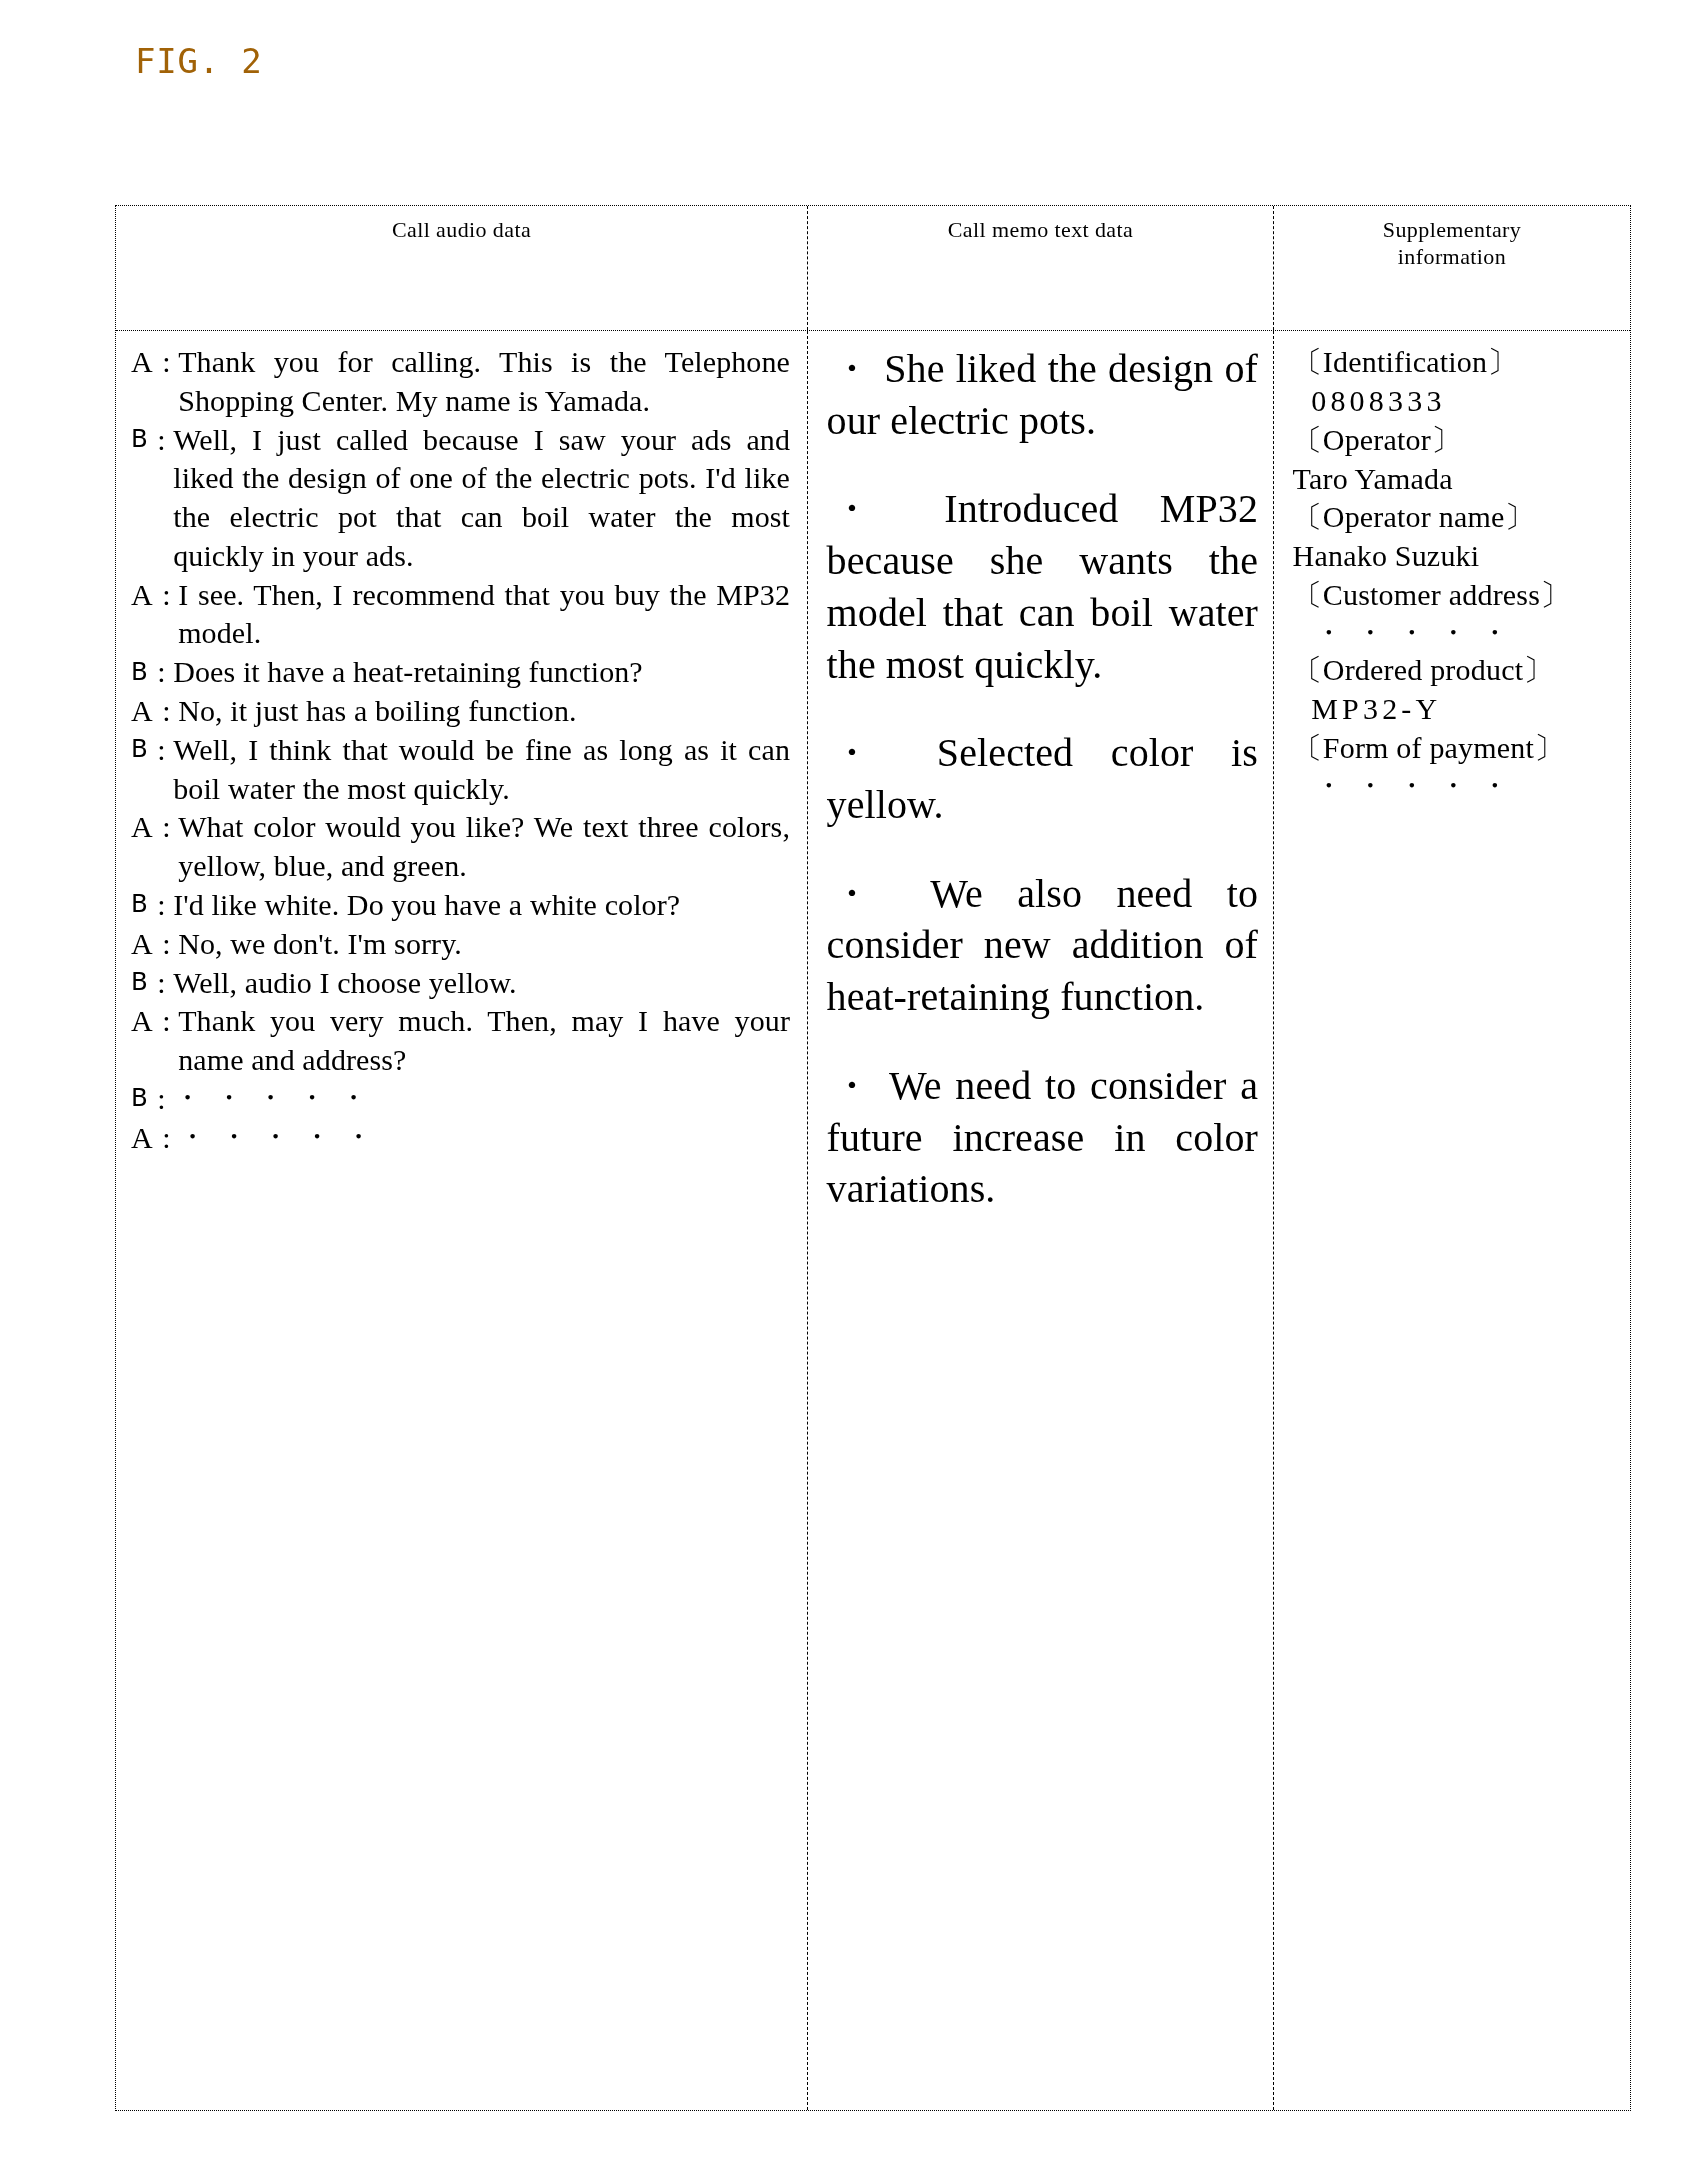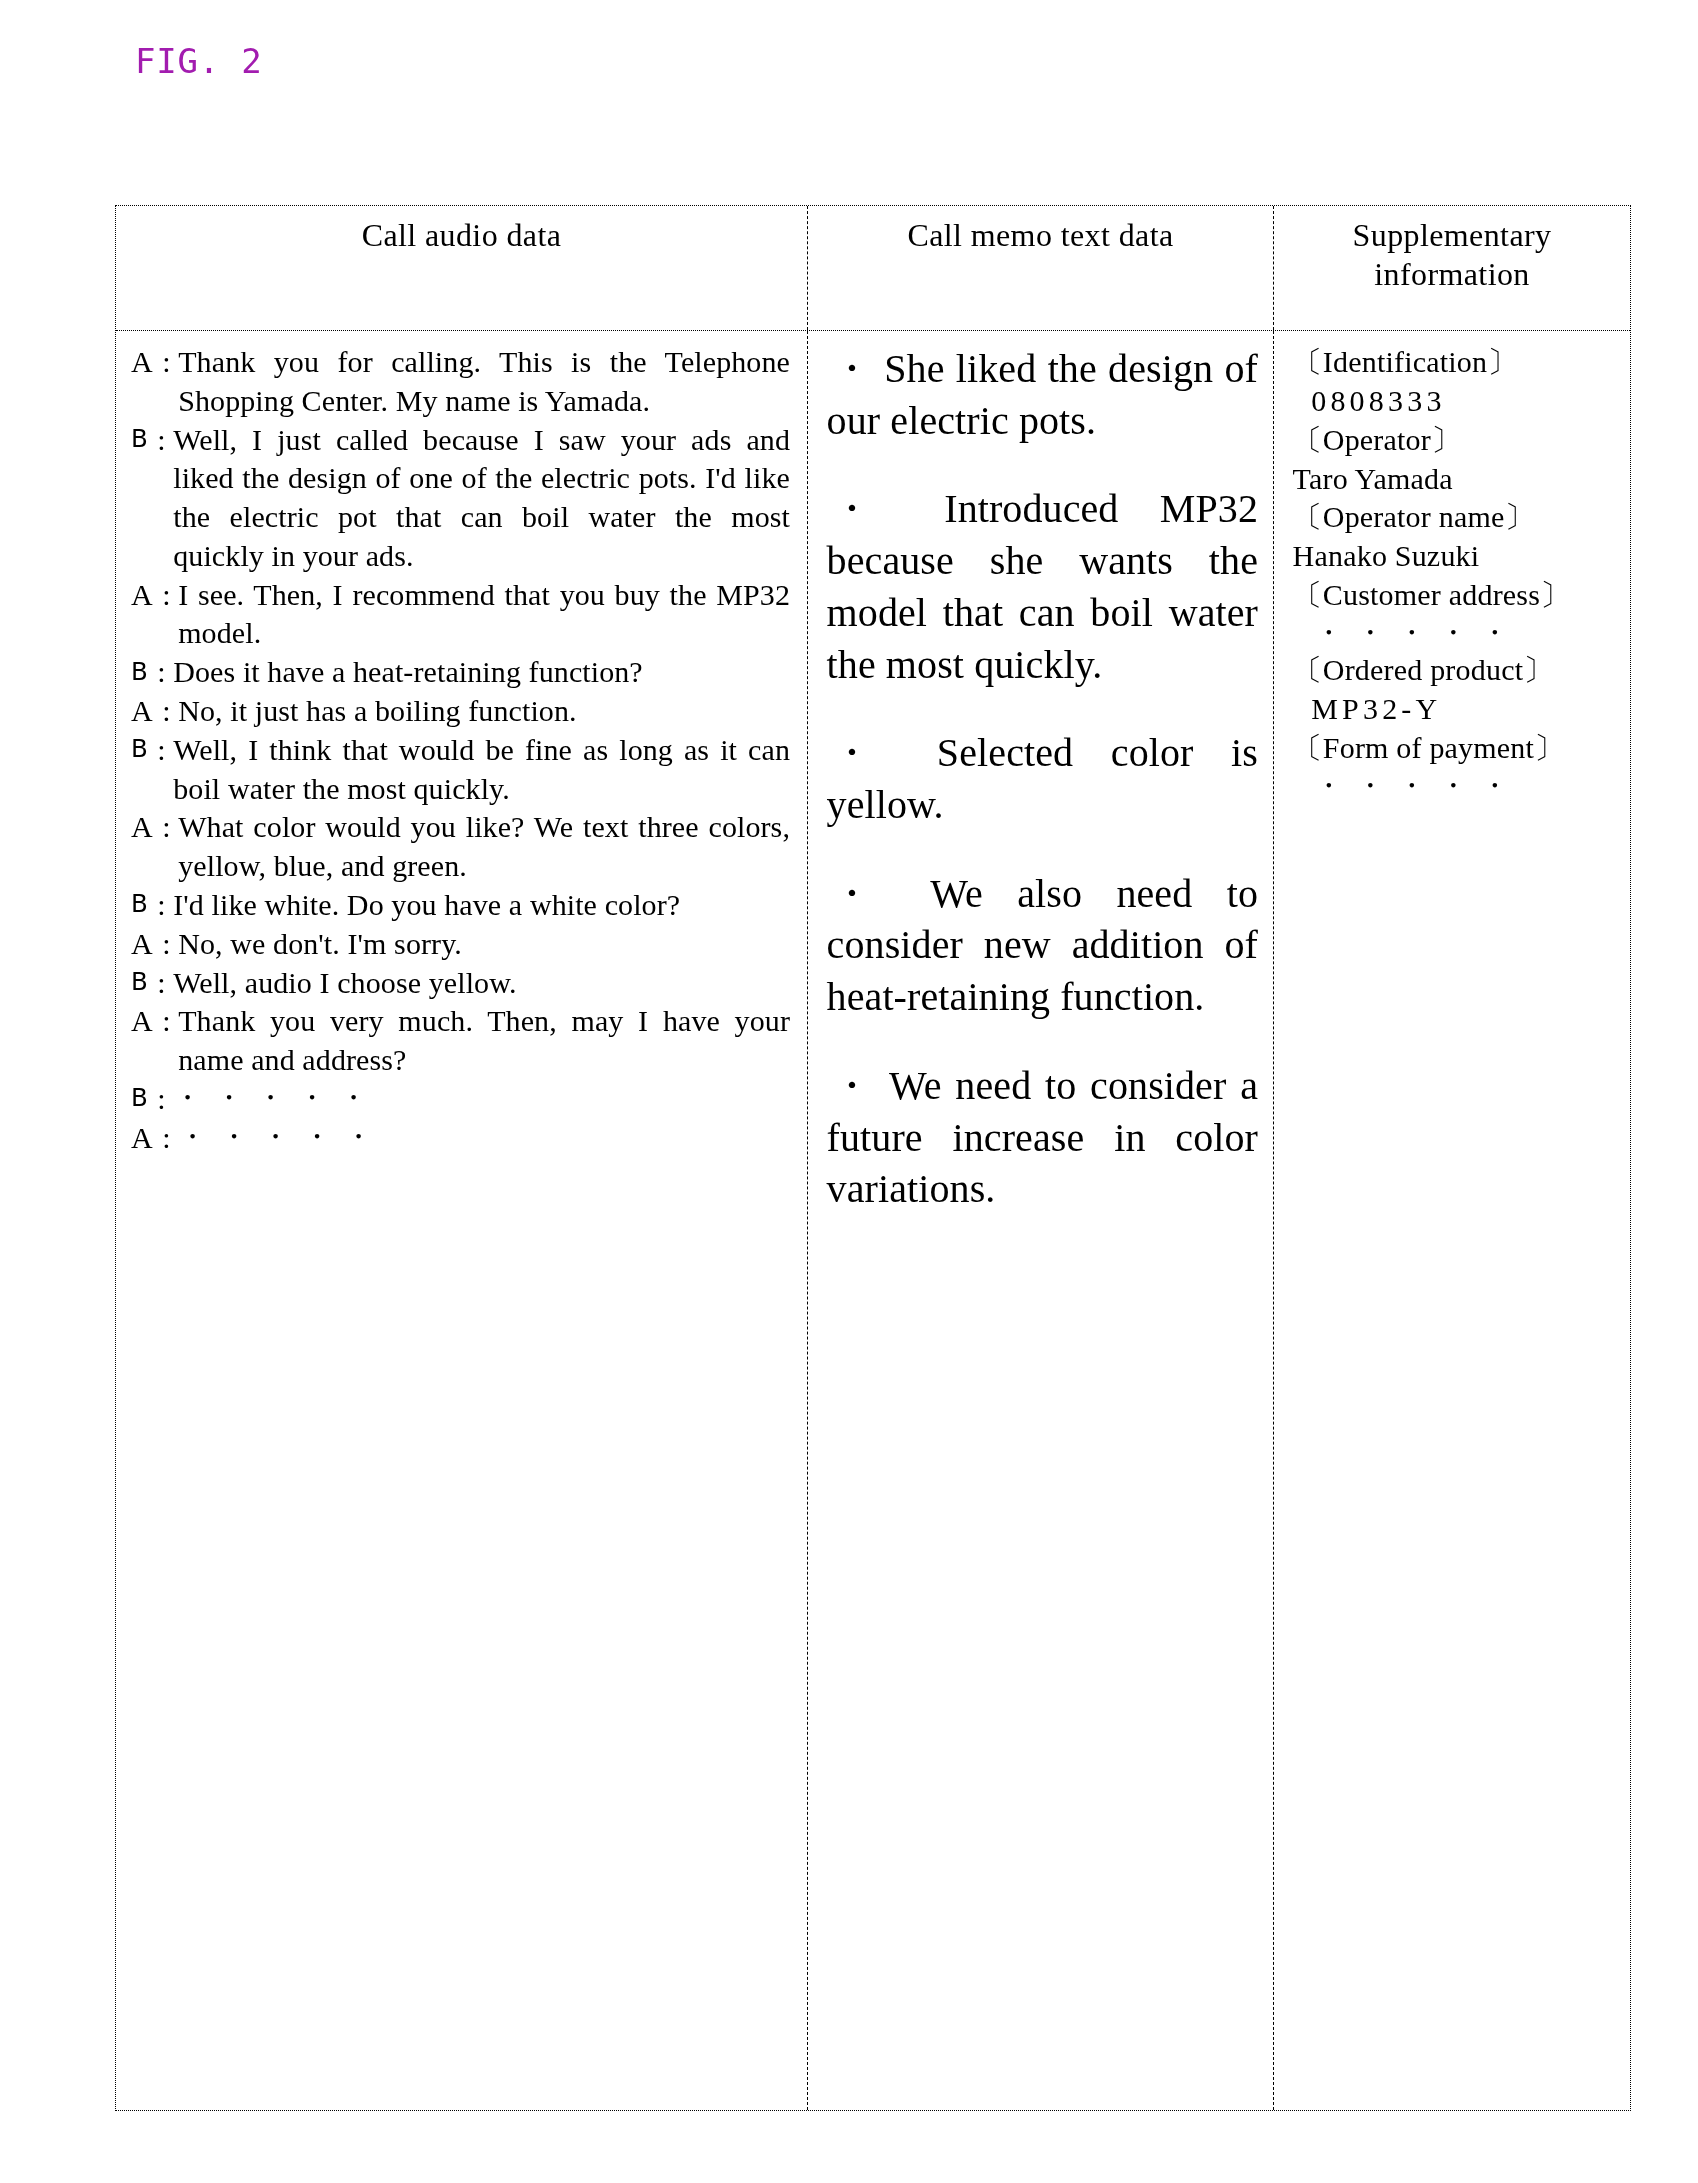--- a/index.html
+++ b/index.html
@@ -17,21 +17,21 @@
   }
 
   
   #fig-label {
     position: absolute;
     left: 135px;
     top: 41px;
     font-family: "DejaVu Sans Mono", "Liberation Mono", monospace;
     font-size: 34px;
     letter-spacing: 0.8px;
-    color: #a21caf;
+    color: #a16207;
     white-space: nowrap;
     text-align: right;
   }
 
   
   #table-wrap {
     position: absolute;
     left: 115px;
     top: 205px;
     width: 1516px;
@@ -63,21 +63,21 @@
   .col-3 { flex: 1 1 auto; box-sizing: border-box; }
 
   .th-cell {
     display: flex;
     flex-direction: column;
     align-items: center;
     justify-content: flex-start;
     padding-top: 10px;
   }
   .th-line {
-    font-size: 32px;
+    font-size: 22px;
     line-height: 1.23;
     letter-spacing: 0.4px;
     white-space: nowrap;
   }
 
   
   .cell {
     padding: 12px 13.5px 8.5px 13.5px;
     box-sizing: border-box;
   }

